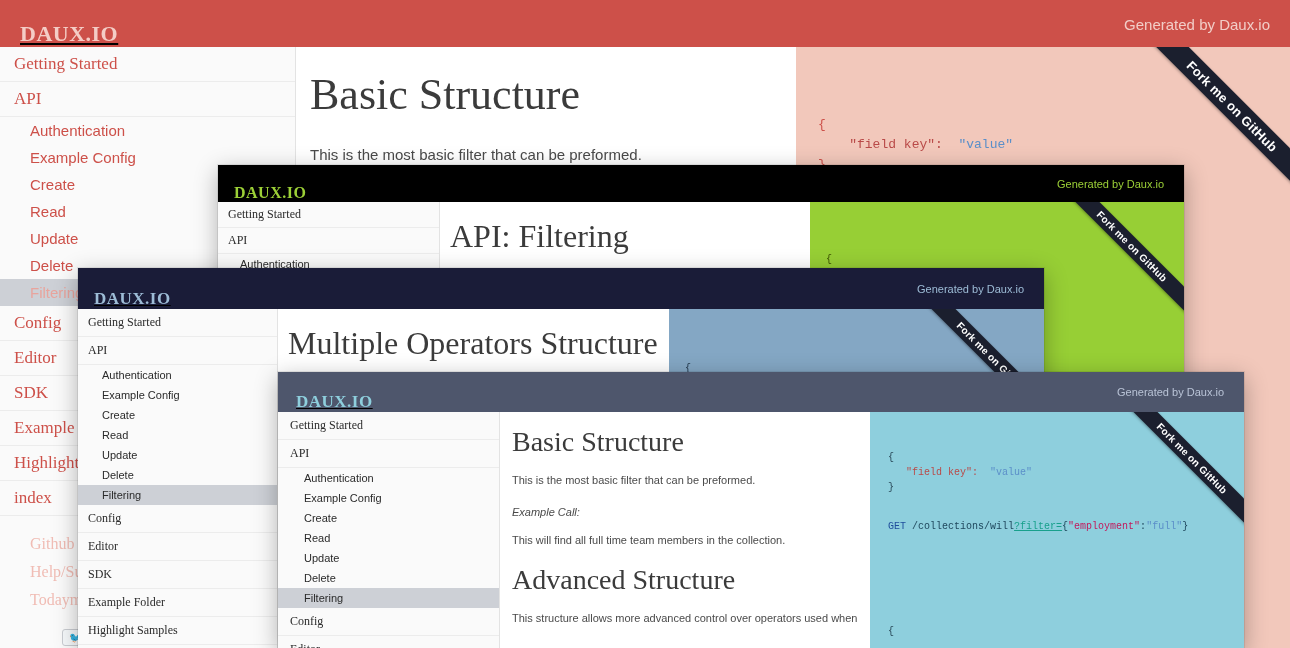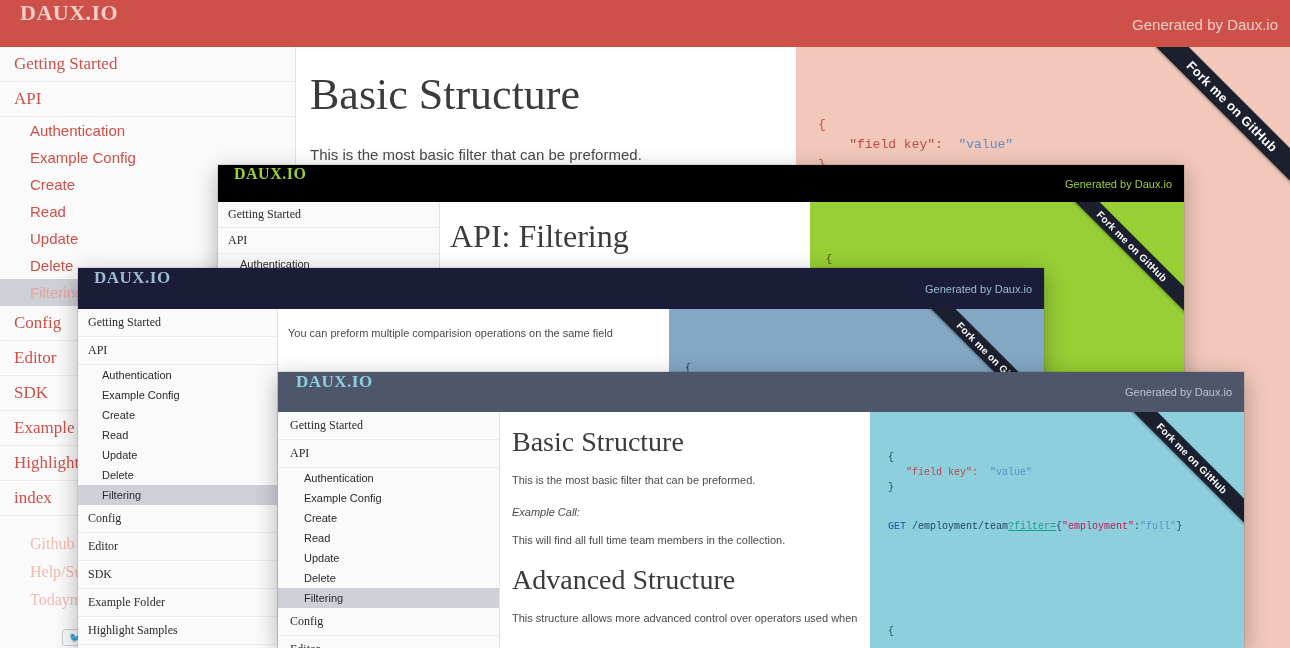--- a/index.html
+++ b/index.html
@@ -8,23 +8,23 @@
     width: 1290px; height: 648px;
     overflow: hidden;
     background: #ffffff;
     font-family: "Liberation Sans", sans-serif;
     position: relative;
   }
 
   .window { position: absolute; overflow: hidden; background:#fff; }
 
   
-  .topbar { position:relative; width:100%; display:flex; align-items:flex-start; }
+  .topbar { position:relative; width:100%; display:flex; align-items:flex-end;text-decoration:underline; }
   .logo { font-family:"Liberation Serif", serif; font-weight:bold; letter-spacing:0.5px; }
-  .genby { position:absolute; right:12px; top:50%; transform:translateY(-50%); }
+  .genby { position:absolute; right:20px; top:50%; transform:translateY(-50%); }
 
   
   .wbody { display:flex; width:100%; }
   .sidebar { flex:0 0 auto; background:#fafafa; border-right:1px solid #e3e3e3; }
   .nav-item { border-bottom:1px solid #ececec; font-family:"Liberation Serif", serif; }
   .nav-sub { font-family:Liberation Sans, sans-serif; color:#8a8a8a; border-bottom:none; }
   .nav-sub.active { background:#cdd0d6; }
 
   .content { flex:1 1 auto; background:#fff; position:relative; overflow:hidden; }
   .h1 { font-family:"Liberation Serif", serif; font-weight:normal; color:#3b3b3b; }
@@ -228,20 +228,21 @@
       <div class="nav-item nav-sub">Delete</div>
       <div class="nav-item nav-sub active">Filtering</div>
       <div class="nav-item">Config</div>
       <div class="nav-item">Editor</div>
       <div class="nav-item">SDK</div>
       <div class="nav-item">Example Folder</div>
       <div class="nav-item">Highlight Samples</div>
       <div class="nav-item">index</div>
     </div>
     <div class="content">
+      <div class="h1">Multiple Operators Structure</div>
       <div class="para">You can preform multiple comparision operations on the same field</div>
       <div class="codepane">
         <div class="codeblk"><span>{</span></div>
       </div>
       <div class="ribbon">Fork me on GitHub</div>
     </div>
   </div>
 </div>
 
 <div class="window" id="w4">
@@ -267,19 +268,19 @@
       <div class="h1">Basic Structure</div>
       <div class="para">This is the most basic filter that can be preformed.</div>
       <div class="em">Example Call:</div>
       <div class="para">This will find all full time team members in the collection.</div>
       <div class="h1" style="margin-top:18px">Advanced Structure</div>
       <div class="para">This structure allows more advanced control over operators used when</div>
       <div class="codepane">
         <div class="codeblk"><span>{</span>
    <span class="t-key">"field key":</span>  <span class="t-val">"value"</span>
 <span>}</span></div>
-        <div class="codeblk" style="padding-top:24px"><span class="t-verb">GET</span> <span class="t-path">/employment/team</span><span class="t-q">?filter=</span><span class="t-path">{</span><span class="t-pink">"employment"</span><span class="t-path">:</span><span class="t-val">"full"</span><span class="t-path">}</span></div>
+        <div class="codeblk" style="padding-top:24px"><span class="t-verb">GET</span> <span class="t-path">/collections/will</span><span class="t-q">?filter=</span><span class="t-path">{</span><span class="t-pink">"employment"</span><span class="t-path">:</span><span class="t-val">"full"</span><span class="t-path">}</span></div>
         <div class="codeblk" style="padding-top:90px"><span>{</span></div>
       </div>
       <div class="ribbon">Fork me on GitHub</div>
     </div>
   </div>
 </div>
 
 </body></html>

